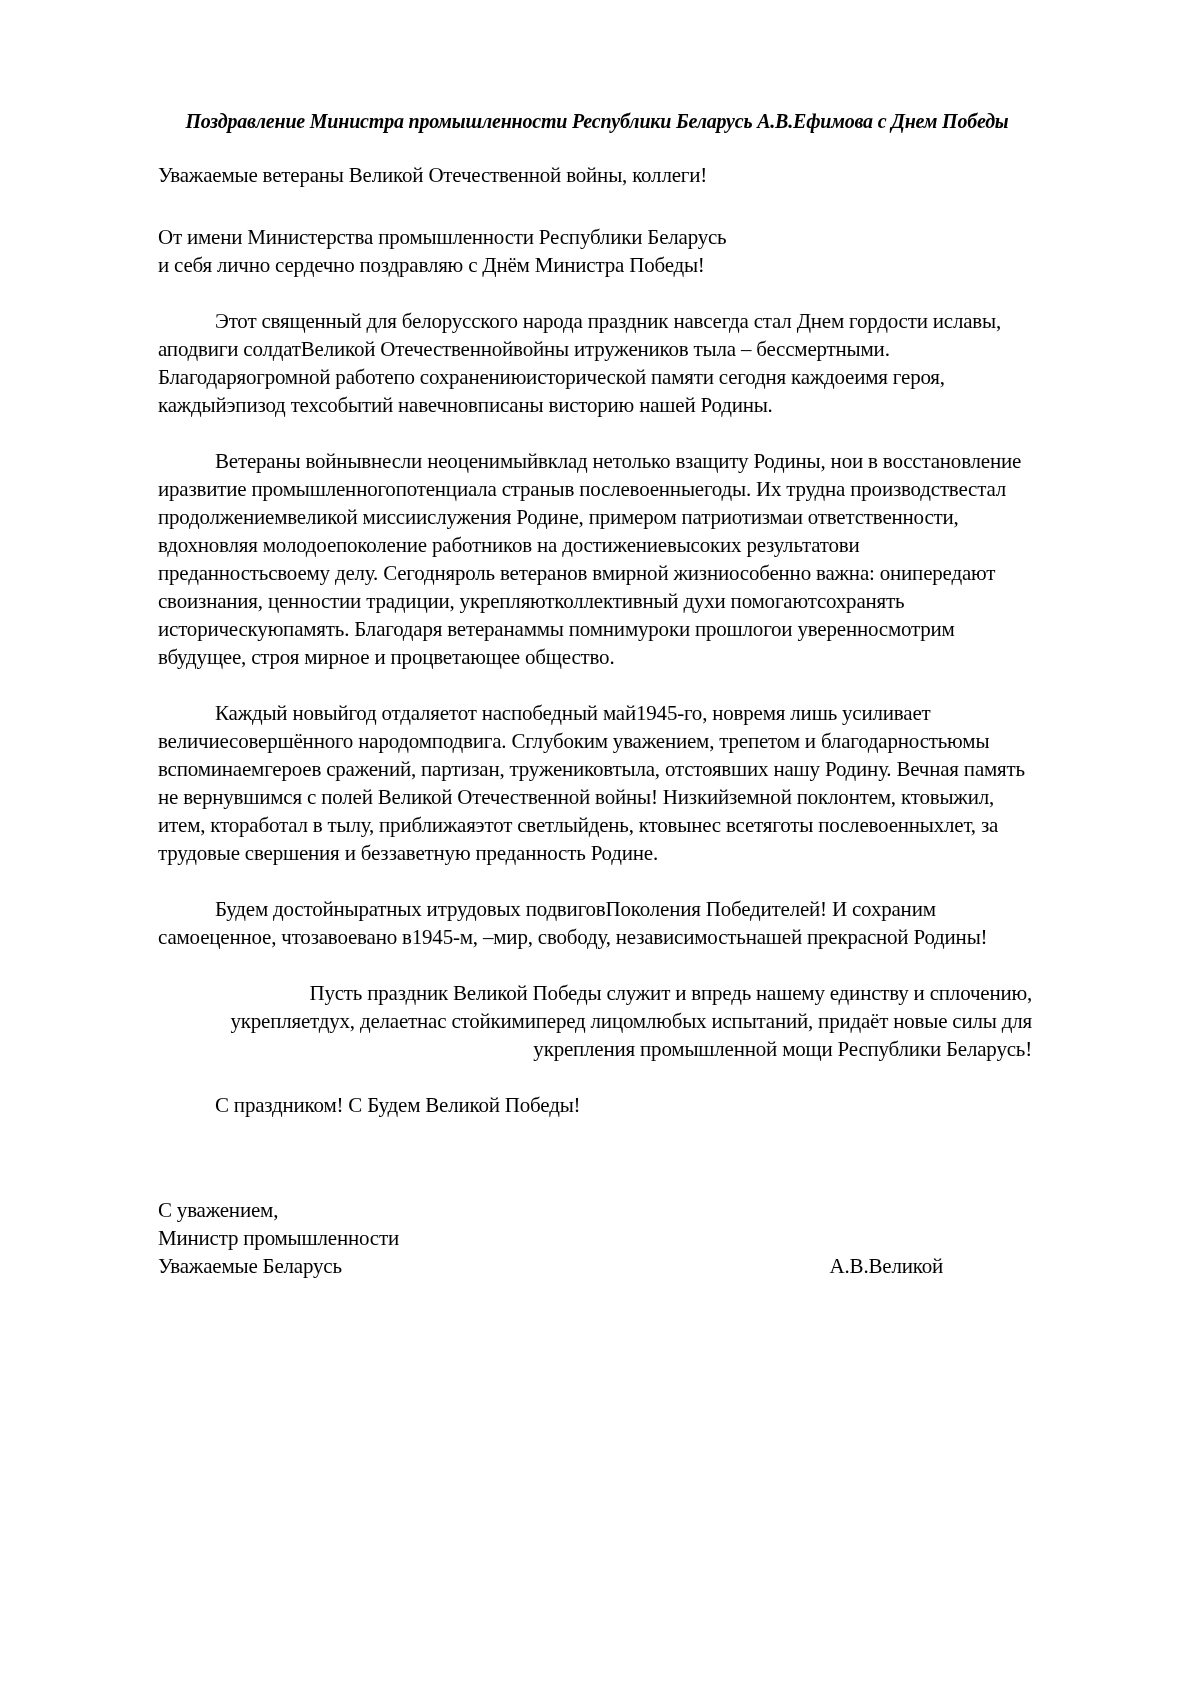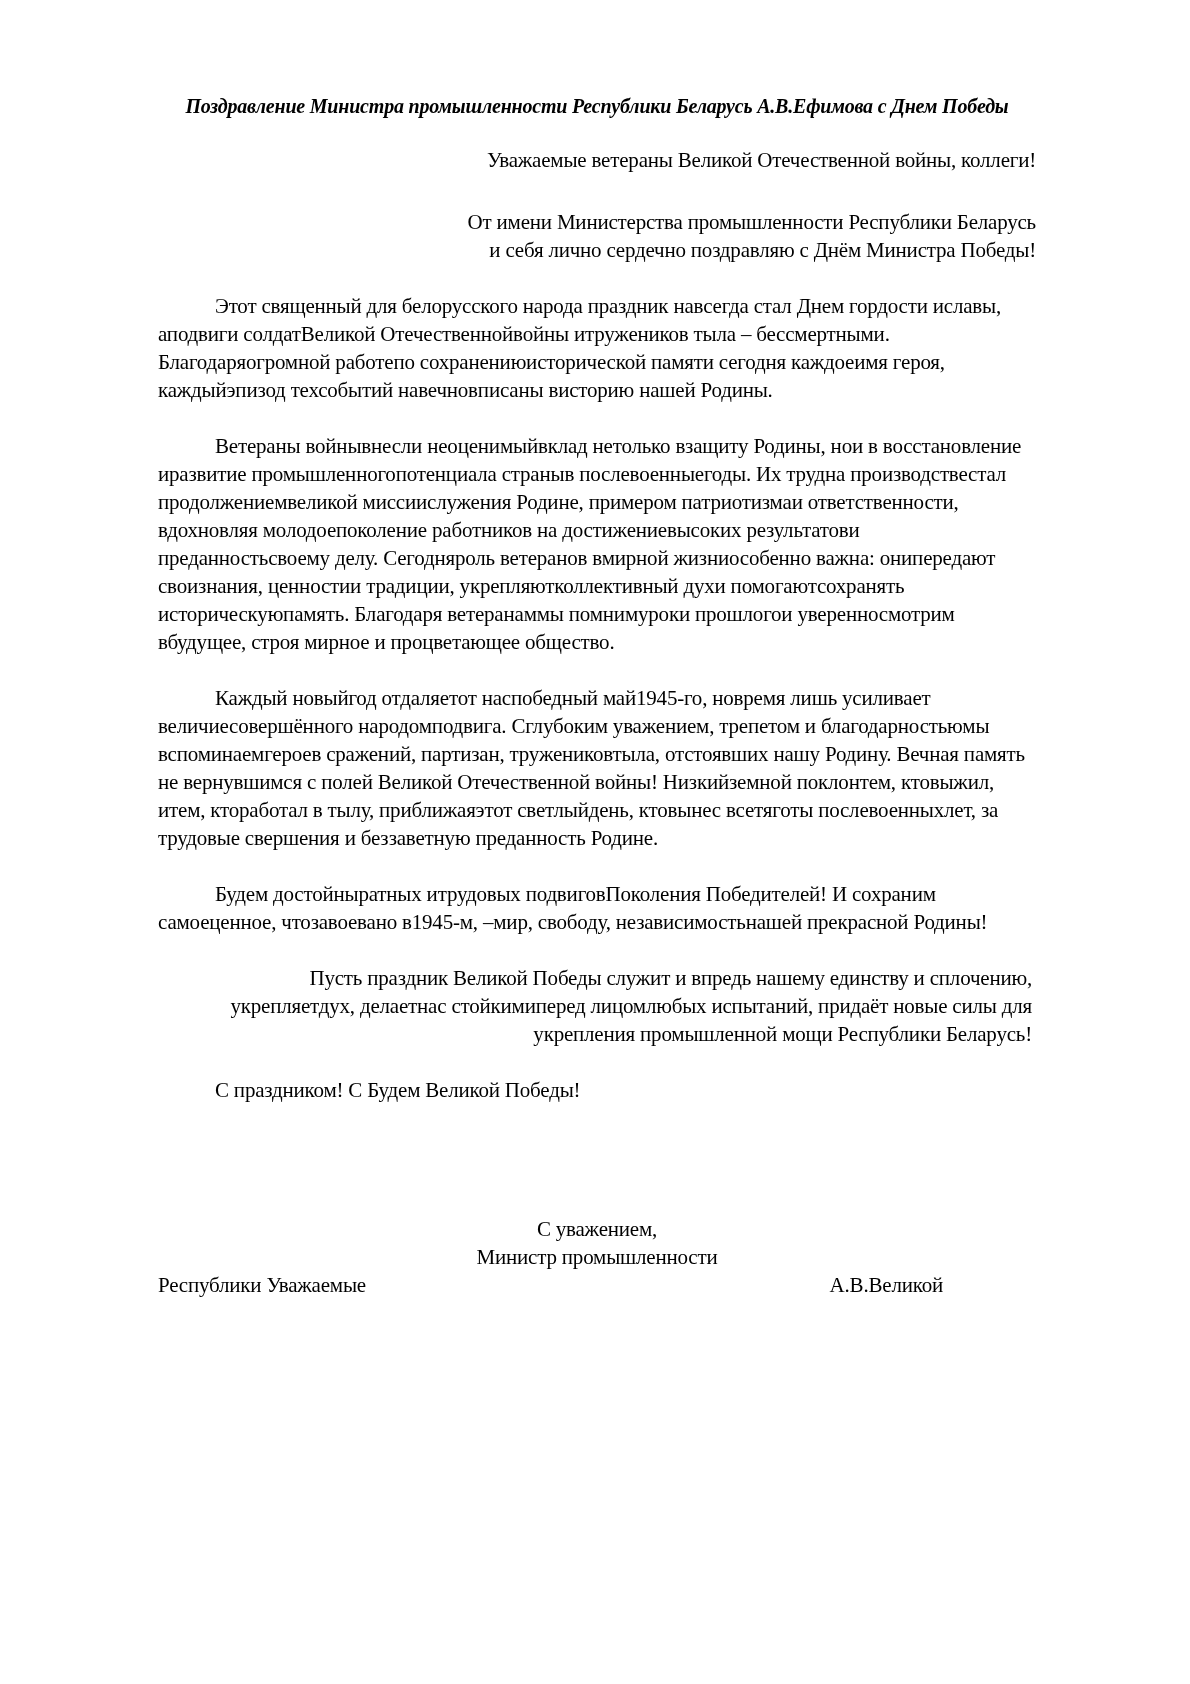--- a/index.html
+++ b/index.html
@@ -12,57 +12,56 @@
     width: 1190px;
     height: 1684px;
     background: #ffffff;
     color: #000000;
     font-family: "Liberation Serif", "DejaVu Serif", serif;
     overflow: hidden;
   }
   .content {
     position: absolute;
     left: 158px;
-    top: 92px;
+    top: 107px;
     width: 878px;
     font-size: 21px;
     line-height: 28px;
     letter-spacing: -0.2px;
     text-align: left;
   }
   .doc-title {
     font-weight: bold;
     font-style: italic;
     text-align: center;
     font-size: 20px;
     line-height: 28px;
   }
   .centered {
-    text-align: right;
+    text-align: left;
   }
   .greeting {
     margin-top: 26px;
   }
   .salutation {
     margin-top: 34px;
   }
   .para {
     margin: 28px 4px 0 0;
     text-indent: 57px;
   }
   .para.indent-deep {
     text-indent: 125px;
     text-align: right;
   }
   .para.indent-mid {
     text-indent: 113px;
   }
   .signature {
-    margin-top: 111px;
-    text-align: center;
+    margin-top: 77px;
   }
   .sig-row {
     display: flex;
     justify-content: space-between;
     align-items: baseline;
   }
   .sig-name {
     margin-right: 93px;
     white-space: nowrap;
   }
@@ -92,19 +91,19 @@
 
     <p class="para indent-deep">Пусть праздник Великой Победы служит и впредь нашему единству и сплочению, укрепляетдух, делаетнас стойкимиперед лицомлюбых испытаний, придаёт новые силы для укрепления промышленной мощи Республики Беларусь!</p>
 
 
     <p class="para">С праздником! С Будем Великой Победы!</p>
 
     <div class="signature">
       <div>С уважением,</div>
       <div>Министр промышленности</div>
       <div class="sig-row">
-        <span>Республики Уважаемые</span>
+        <span>Уважаемые Беларусь</span>
         <span class="sig-name">А.В.Великой</span>
       </div>
     </div>
 
   </div>
 </div>
 
 </body></html>

